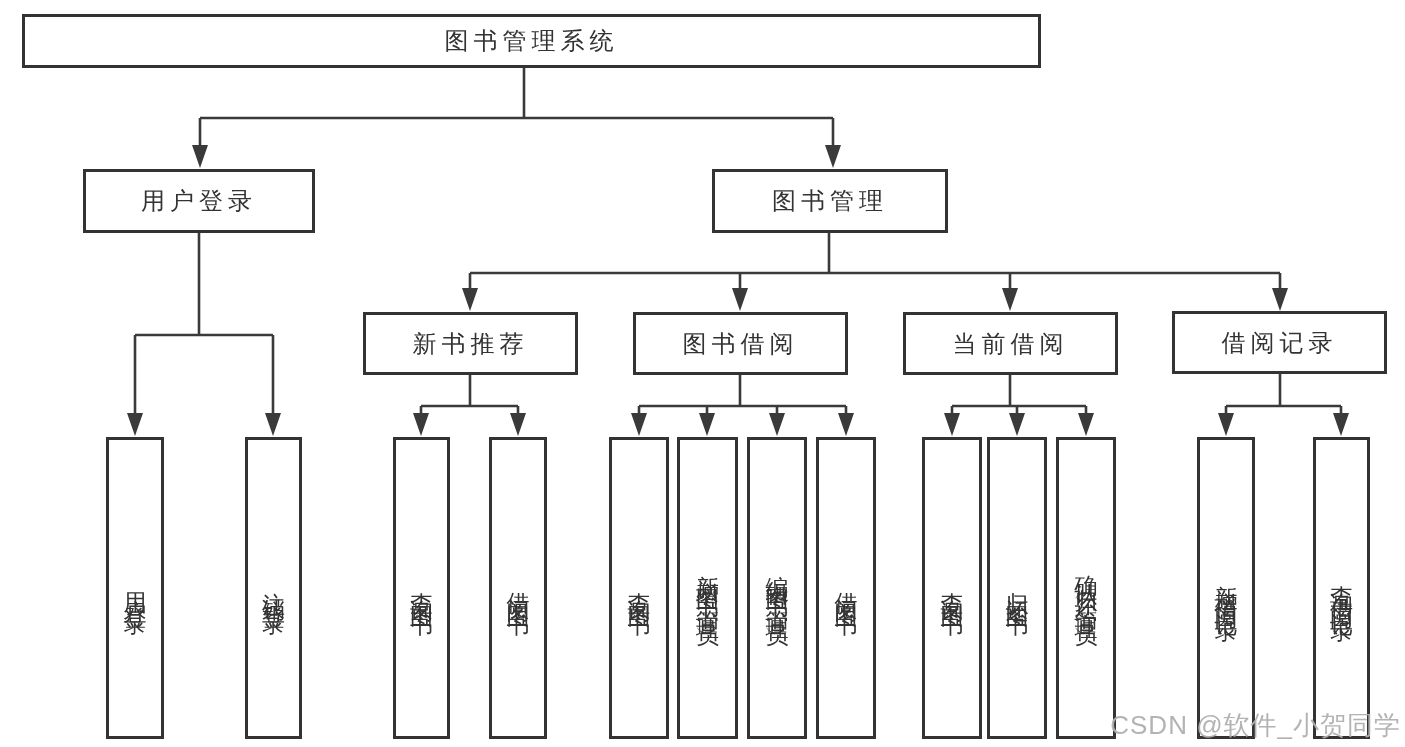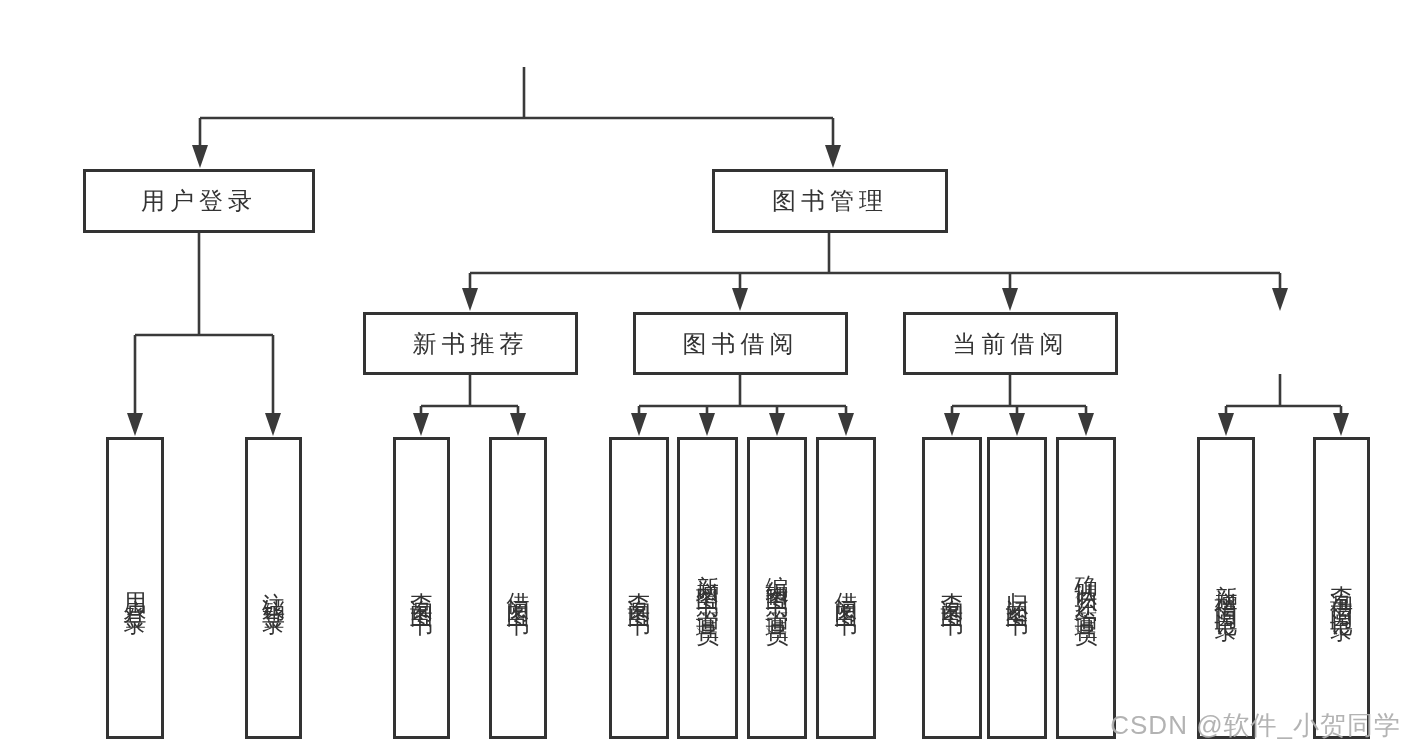--- a/index.html
+++ b/index.html
@@ -141,37 +141,43 @@
     <g>
       <path d="M1280 374 V406"></path>
       <path d="M1226 406 H1341"></path>
       <path d="M1226 406 V416"></path>
       <polygon points="1218,413 1234,413 1226,436"></polygon>
       <path d="M1341 406 V416"></path>
       <polygon points="1333,413 1349,413 1341,436"></polygon>
     </g>
   </svg>
 
+  <div class="box h" style="left:22px; top:14px; width:1019px; height:54px;">
+    <span>图书管理系统</span>
+  </div>
 
   <div class="box h" style="left:83px; top:169px; width:232px; height:64px;">
     <span>用户登录</span>
   </div>
   <div class="box h" style="left:363px; top:312px; width:215px; height:63px;">
     <span>新书推荐</span>
   </div>
 
   <div class="box h" style="left:712px; top:169px; width:236px; height:64px;">
     <span>图书管理</span>
   </div>
   <div class="box h" style="left:633px; top:312px; width:215px; height:63px;">
     <span>图书借阅</span>
   </div>
   <div class="box h" style="left:903px; top:312px; width:215px; height:63px;text-align:center;">
     <span>当前借阅</span>
   </div>
+  <div class="box h" style="left:1172px; top:311px; width:215px; height:63px;">
+    <span>借阅记录</span>
+  </div>
 
   <div class="box v" style="left:106px; top:437px; width:58px; height:302px;">
     <span>用户登录</span>
   </div>
   <div class="box v" style="left:245px; top:437px; width:57px; height:302px;">
     <span>注销登录</span>
   </div>
 
   <div class="box v" style="left:393px; top:437px; width:57px; height:302px;">
     <span>查询图书</span>

